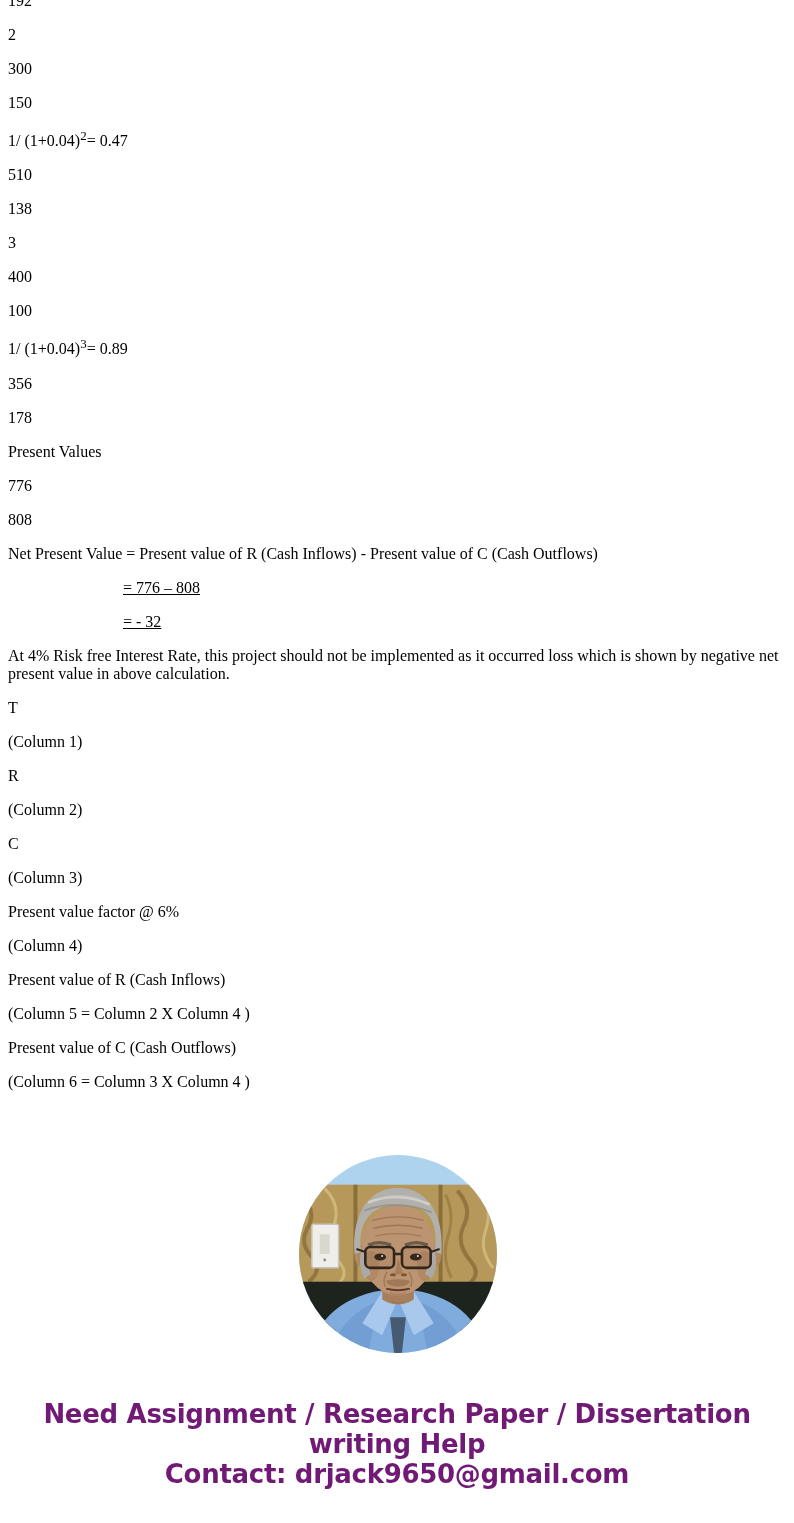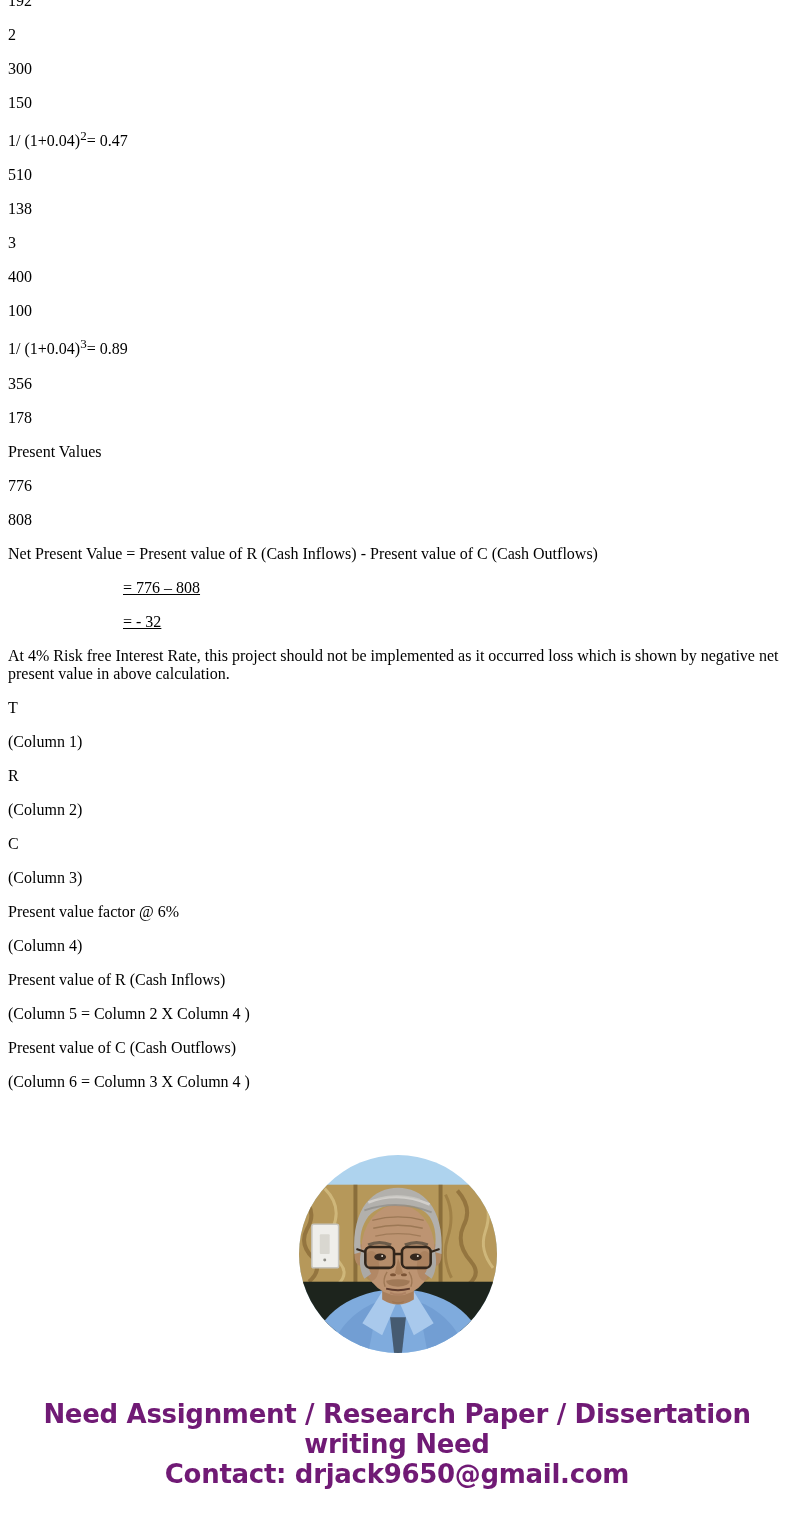--- a/index.html
+++ b/index.html
@@ -169,15 +169,15 @@
     <path d="M88,127 Q100,124 112,127 Q112,132 100,133 Q88,132 88,127" fill="#97704f" opacity="0.75"></path>
 
     <path d="M88,135 Q100,138 112,135" stroke="#5c3a2c" stroke-width="2" fill="none"></path>
     <path d="M92,139 Q100,143 108,139" stroke="#a3765a" stroke-width="2" fill="none" opacity="0.6"></path>
     <path d="M94,148 Q100,151 106,148" stroke="#96704e" stroke-width="1.3" fill="none" opacity="0.6"></path>
   </svg>
 </div>
 
 <div class="footer">
   <div>Need Assignment / Research Paper / Dissertation</div>
-  <div>writing Need</div>
+  <div>writing Help</div>
   <div>Contact: drjack9650@gmail.com</div>
 </div>
 
 </body></html>

